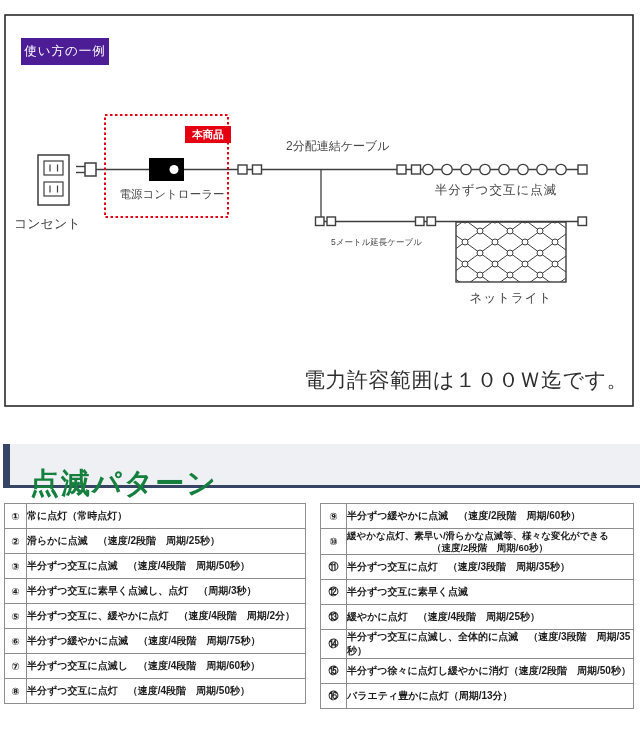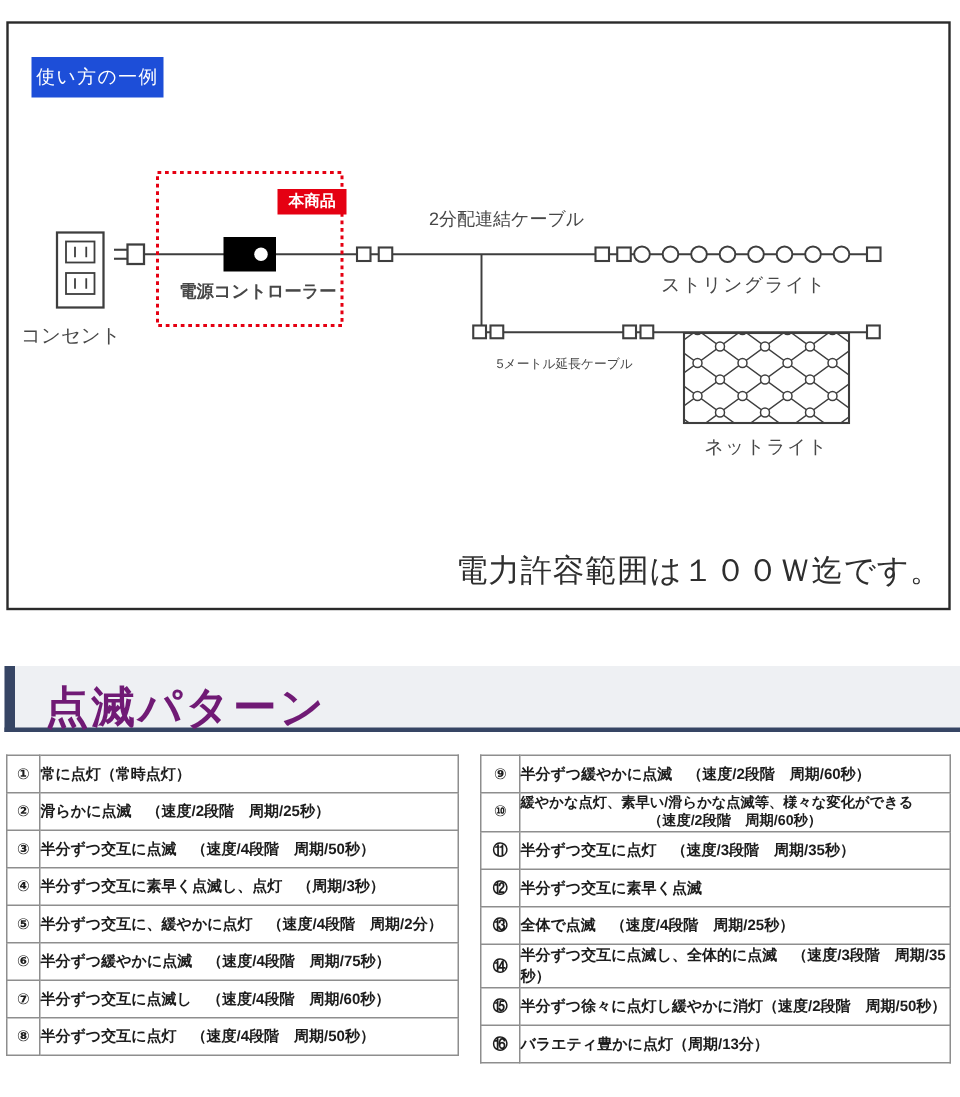--- a/index.html
+++ b/index.html
@@ -2,39 +2,39 @@
 <html><head>
 <meta charset="utf-8">
 <style>
   html,body{margin:0;padding:0;background:#ffffff;}
   body{font-family:"Liberation Sans","DejaVu Sans",sans-serif;}
   .page{position:relative;width:640px;height:731px;background:#fff;overflow:hidden;}
 
   
   .diagram-svg{position:absolute;left:0;top:0;}
   .lbl{position:absolute;color:#474747;white-space:nowrap;}
-  .title-box{left:21px;top:38px;width:88px;height:27px;background:#1d4ed8;color:#fff;
+  .title-box{left:21px;top:38px;width:88px;height:27px;background:#4c1d95;color:#fff;
              font-size:12.5px;text-align:center;line-height:27px;letter-spacing:1px;}
   .outlet-label{left:14px;top:215px;width:92px;font-size:13px;}
-  .controller-label{left:111px;top:187px;width:122px;text-align:center;font-size:11.5px;font-weight:bold;}
+  .controller-label{left:111px;top:187px;width:122px;text-align:center;font-size:11.5px;}
   .badge{left:173px;top:126px;width:46px;height:17px;color:#fff;font-weight:bold;
          font-size:10.5px;text-align:center;line-height:17px;margin-left:12px;}
   .splitter-label{left:266px;top:138px;font-size:12px;margin-left:20px;}
   .stringlight-label{left:417px;top:182px;width:158px;text-align:center;font-size:12.5px;letter-spacing:1px;}
   .extension-label{left:331px;top:237px;font-size:8.5px;}
   .netlight-label{left:456px;top:290px;width:110px;text-align:center;font-size:12.5px;letter-spacing:1px;}
   .power-note{right:12px;top:366px;font-size:21px;color:#2e2e2e;letter-spacing:0.5px;}
 
   
   .patterns-header{position:absolute;left:3px;top:444px;width:637px;height:44px;
                    background:#eef0f3;border-left:7px solid #364564;border-bottom:3px solid #364564;
                    box-sizing:border-box;}
-  .patterns-header span{display:block;margin:8px 0 0 20px;
+  .patterns-header span{display:block;margin:20px 0 0 20px;
                    font-family:"Liberation Serif","DejaVu Serif",serif;font-weight:bold;
-                   font-size:29px;color:#701a75;letter-spacing:2px;}
+                   font-size:29px;color:#15803d;letter-spacing:2px;}
   table.ptable{position:absolute;border-collapse:collapse;table-layout:fixed;}
   table.ptable td{border:1px solid #8e8e8e;height:25px;padding:0;box-sizing:border-box;
                   font-size:10px;font-weight:bold;color:#1c1c1c;}
   table.left-t{left:4px;top:503px;width:302px;}
   table.right-t{left:320px;top:503px;width:314px;}
   td.num{text-align:center;font-weight:normal;font-size:15px;color:#111;}
   table.left-t td.num{width:22px;}
   table.right-t td.num{width:26px;}
   td.desc{padding-left:9px;}
   td.desc.two-line{font-size:9.5px;line-height:1.25;padding-top:1px;}
@@ -114,21 +114,21 @@
       </pattern>
     </defs>
     <rect x="456" y="222" width="110" height="60" fill="url(#netmesh)" stroke="#3e3e3e" stroke-width="1.4"></rect>
   </svg>
 
   <div class="lbl title-box">使い方の一例</div>
   <div class="lbl outlet-label">コンセント</div>
   <div class="lbl controller-label">電源コントローラー</div>
   <div class="lbl badge" style="background:#e50012;">本商品</div>
   <div class="lbl splitter-label">2分配連結ケーブル</div>
-  <div class="lbl stringlight-label">ストリングライト</div>
+  <div class="lbl stringlight-label">半分ずつ交互に点滅</div>
   <div class="lbl extension-label">5メートル延長ケーブル</div>
   <div class="lbl netlight-label">ネットライト</div>
   <div class="lbl power-note">電力許容範囲は１００Ｗ迄です。</div>
 
   <div class="patterns-header">
     <span>点滅パターン</span>
   </div>
 
   <table class="ptable left-t">
     <tbody>
@@ -182,21 +182,21 @@
         <tr>
           <td class="num">⑪</td>
           <td class="desc">半分ずつ交互に点灯　（速度/3段階　周期/35秒）</td>
         </tr>
         <tr>
           <td class="num">⑫</td>
           <td class="desc">半分ずつ交互に素早く点滅</td>
         </tr>
         <tr>
           <td class="num">⑬</td>
-          <td class="desc">全体で点滅　（速度/4段階　周期/25秒）</td>
+          <td class="desc">緩やかに点灯　（速度/4段階　周期/25秒）</td>
         </tr>
         <tr>
           <td class="num">⑭</td>
           <td class="desc">半分ずつ交互に点滅し、全体的に点滅　（速度/3段階　周期/35秒）</td>
         </tr>
         <tr>
           <td class="num">⑮</td>
           <td class="desc">半分ずつ徐々に点灯し緩やかに消灯（速度/2段階　周期/50秒）</td>
         </tr>
         <tr>

